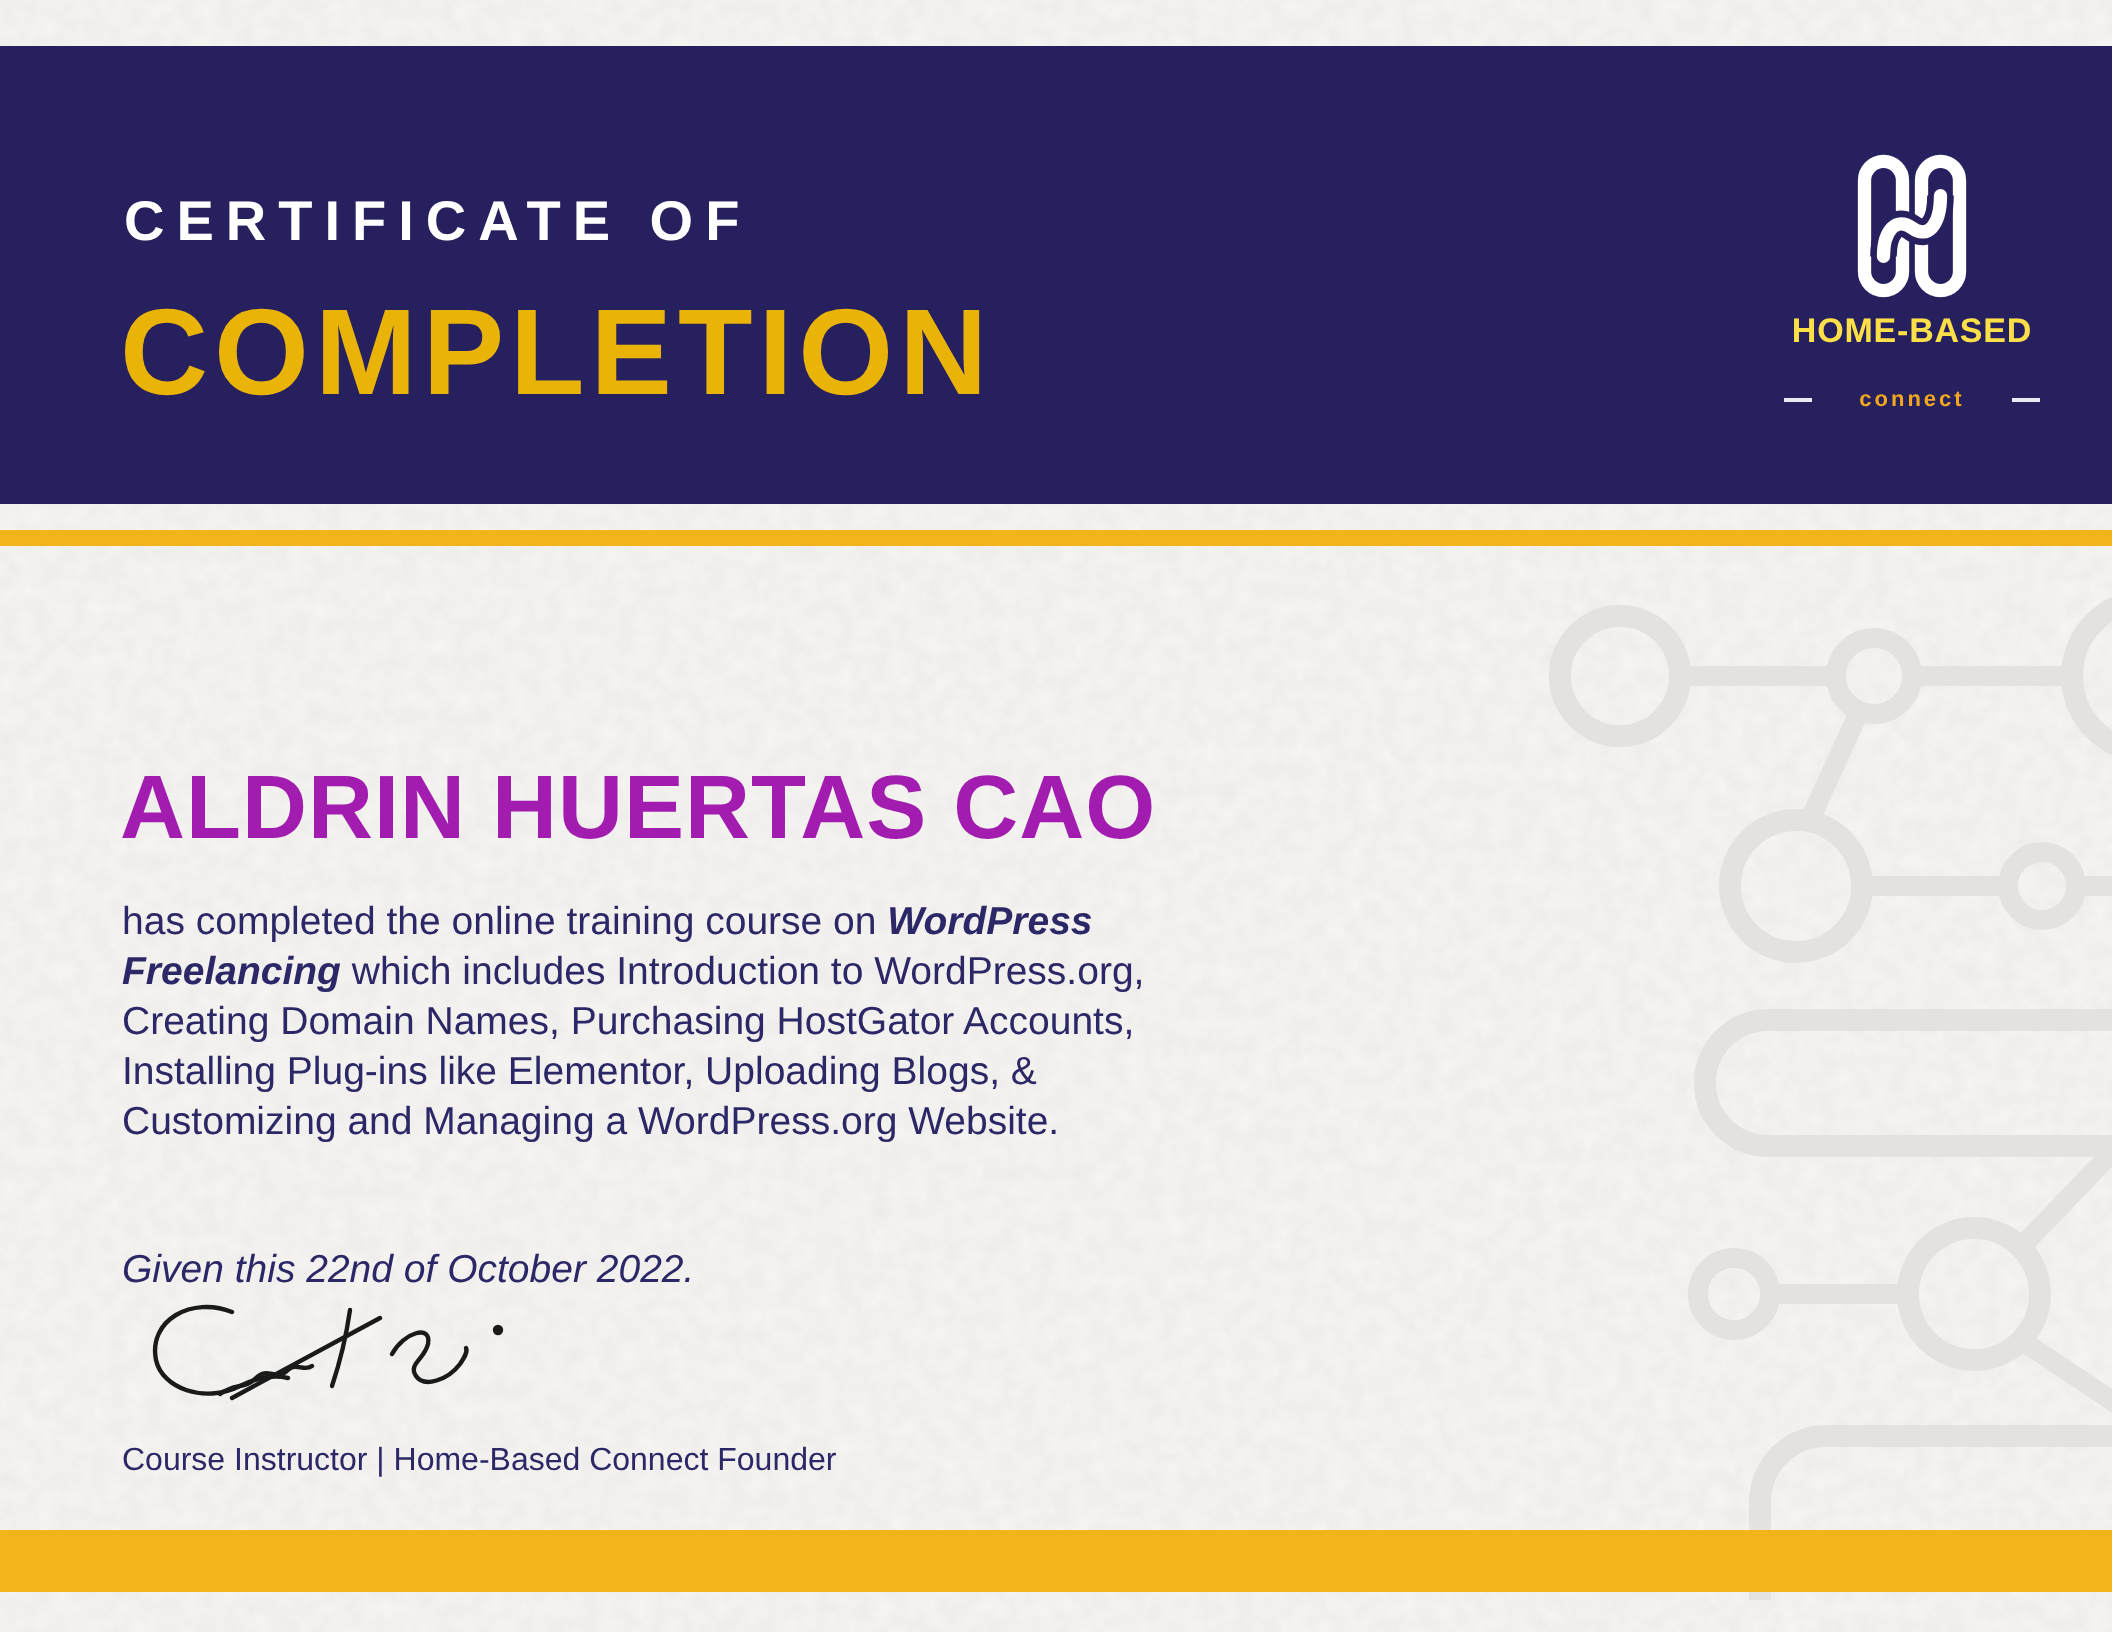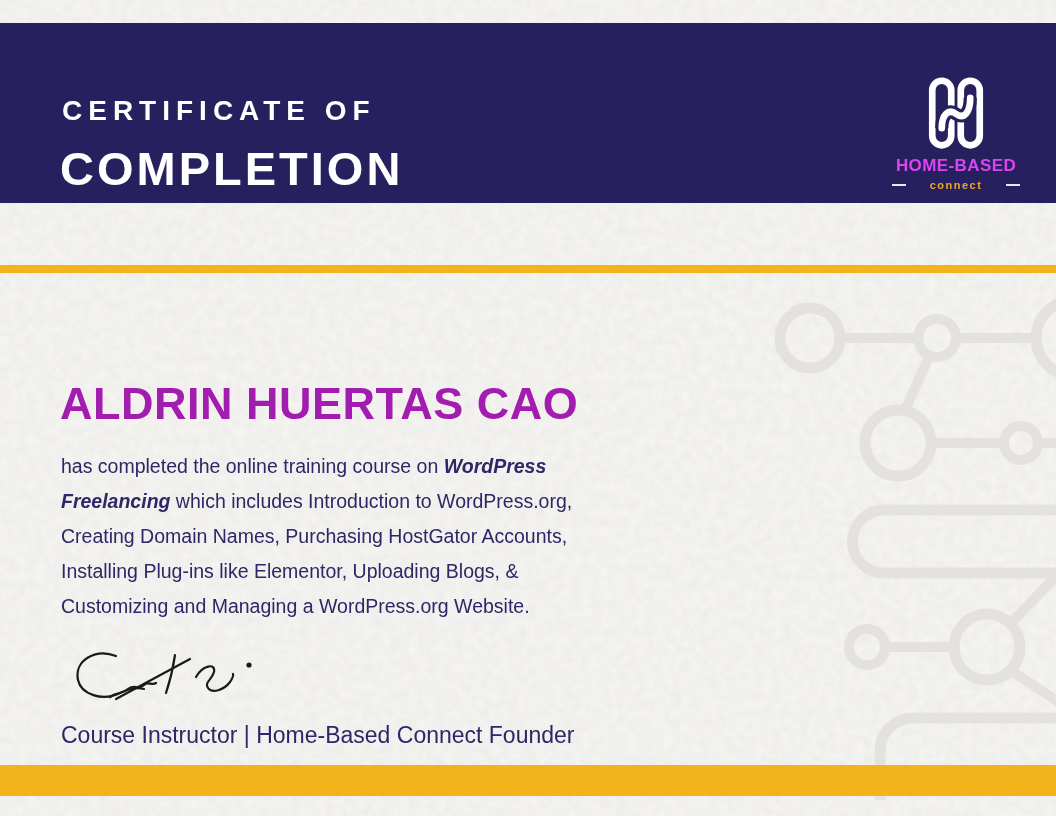--- a/index.html
+++ b/index.html
@@ -7,60 +7,60 @@
     position:relative;width:1056px;height:816px;overflow:hidden;
     background:#f7f6f3;
     font-family:"Liberation Sans", sans-serif;
   }
   
   .texture-layer,.pattern-layer{position:absolute;inset:0;width:1056px;height:816px;pointer-events:none;}
   .texture-layer{z-index:0;}
   .pattern-layer{z-index:1;}
   
   .header-band{
-    position:absolute;left:0;top:23px;width:1056px;height:180px;
+    position:absolute;left:0;top:23px;width:1056px;height:229px;
     background:#27205f;z-index:2;
   }
   .header-eyebrow{
     position:absolute;left:62px;top:72px;
     color:#ffffff;font-size:28px;font-weight:700;letter-spacing:6px;
   }
   .header-title{
     position:absolute;left:60px;top:118px;
-    color:#ffffff;font-size:47px;font-weight:800;letter-spacing:3px;
+    color:#eab308;font-size:61px;font-weight:800;letter-spacing:3px;
   }
   
   .logo{position:absolute;left:892px;top:52px;width:128px;text-align:center;}
   .logo-icon{display:block;margin:0 auto 5px auto;width:62px;height:76px;}
-  .logo-brand{color:#d946ef;font-size:17px;font-weight:800;letter-spacing:.4px;white-space:nowrap;}
-  .logo-subrow{display:flex;align-items:center;justify-content:center;gap:24px;margin-top:3px;text-align:right;}
+  .logo-brand{color:#fde047;font-size:17px;font-weight:800;letter-spacing:.4px;white-space:nowrap;}
+  .logo-subrow{display:flex;align-items:center;justify-content:center;gap:24px;margin-top:18px;text-align:right;}
   .logo-subline{width:26px;height:2px;background:rgba(255,255,255,.9);}
   .logo-sub{color:#f2a71d;font-size:11px;font-weight:700;letter-spacing:1.5px;}
   
   .gold-stripe{position:absolute;left:0;top:265px;width:1056px;height:8px;background:#f2b31b;z-index:2;}
   .gold-footer{position:absolute;left:0;top:765px;width:1056px;height:31px;background:#f2b31b;z-index:3;}
   
   .content{position:absolute;inset:0;z-index:2;color:#2c2766;}
   .intro-line{position:absolute;left:61px;top:332px;font-size:19.5px;}
   .recipient-name{
     position:absolute;left:60px;top:378px;
     font-size:45px;font-weight:800;letter-spacing:.5px;color:#a21caf;
   }
   .course-paragraph{
     position:absolute;left:61px;top:449px;width:535px;
-    font-size:19.5px;line-height:35px;
+    font-size:19.5px;line-height:25px;
   }
   .course-paragraph b{font-style:italic;}
   .date-line{position:absolute;left:61px;top:624px;font-size:19.5px;font-style:italic;}
   .signature{position:absolute;left:58px;top:646px;width:205px;height:60px;z-index:4;}
   .signer-name{
     position:absolute;left:60px;top:693px;
     font-size:24px;font-weight:800;letter-spacing:.3px;color:#2b2464;
   }
-  .signer-role{position:absolute;left:61px;top:722px;font-size:23px;}
+  .signer-role{position:absolute;left:61px;top:722px;font-size:16px;}
 </style>
 </head>
 <body>
 
 <div class="certificate">
 
   <svg class="texture-layer" xmlns="http://www.w3.org/2000/svg">
     <filter id="paperNoise">
       <feTurbulence type="fractalNoise" baseFrequency="0.11" numOctaves="3" seed="8"></feTurbulence>
       <feColorMatrix type="matrix" values="0 0 0 0 0.55  0 0 0 0 0.55  0 0 0 0 0.56  0 0 0 0.22 0"></feColorMatrix>
@@ -114,20 +114,21 @@
   </div>
 
   <div class="gold-stripe"></div>
 
   <div class="content">
 
     <div class="recipient-name">ALDRIN HUERTAS CAO</div>
 
     <div class="course-paragraph"><span>has completed the online training course on </span><b>WordPress Freelancing</b><span> which includes Introduction to WordPress.org, Creating Domain Names, Purchasing HostGator Accounts, Installing Plug-ins like Elementor, Uploading Blogs, &amp; Customizing and Managing a WordPress.org Website.</span></div>
 
+    <div class="date-line">Given this 22nd of October 2022.</div>
 
     <svg class="signature" xmlns="http://www.w3.org/2000/svg" viewBox="0 0 205 60">
       <g fill="none" stroke="#1a1a1a" stroke-width="2.2" stroke-linecap="round">
         <path d="M58 10 C38 2 16 14 20 34 C23 48 44 56 62 47 C70 43 78 41 86 43"></path>
         <path d="M52 51 C60 45 64 49 70 43 C76 37 80 45 86 39 C90 35 94 40 98 37"></path>
         <path d="M58 53 L132 13"></path>
         <path d="M117 9 C115 23 111 38 108 47"></path>
         <path d="M138 31 C144 20 158 16 156 26 C154 34 146 36 150 42 C154 48 166 44 172 36 C174 33 176 30 175 28"></path>
       </g>
       <circle cx="191" cy="19" r="2.6" fill="#1a1a1a"></circle>

